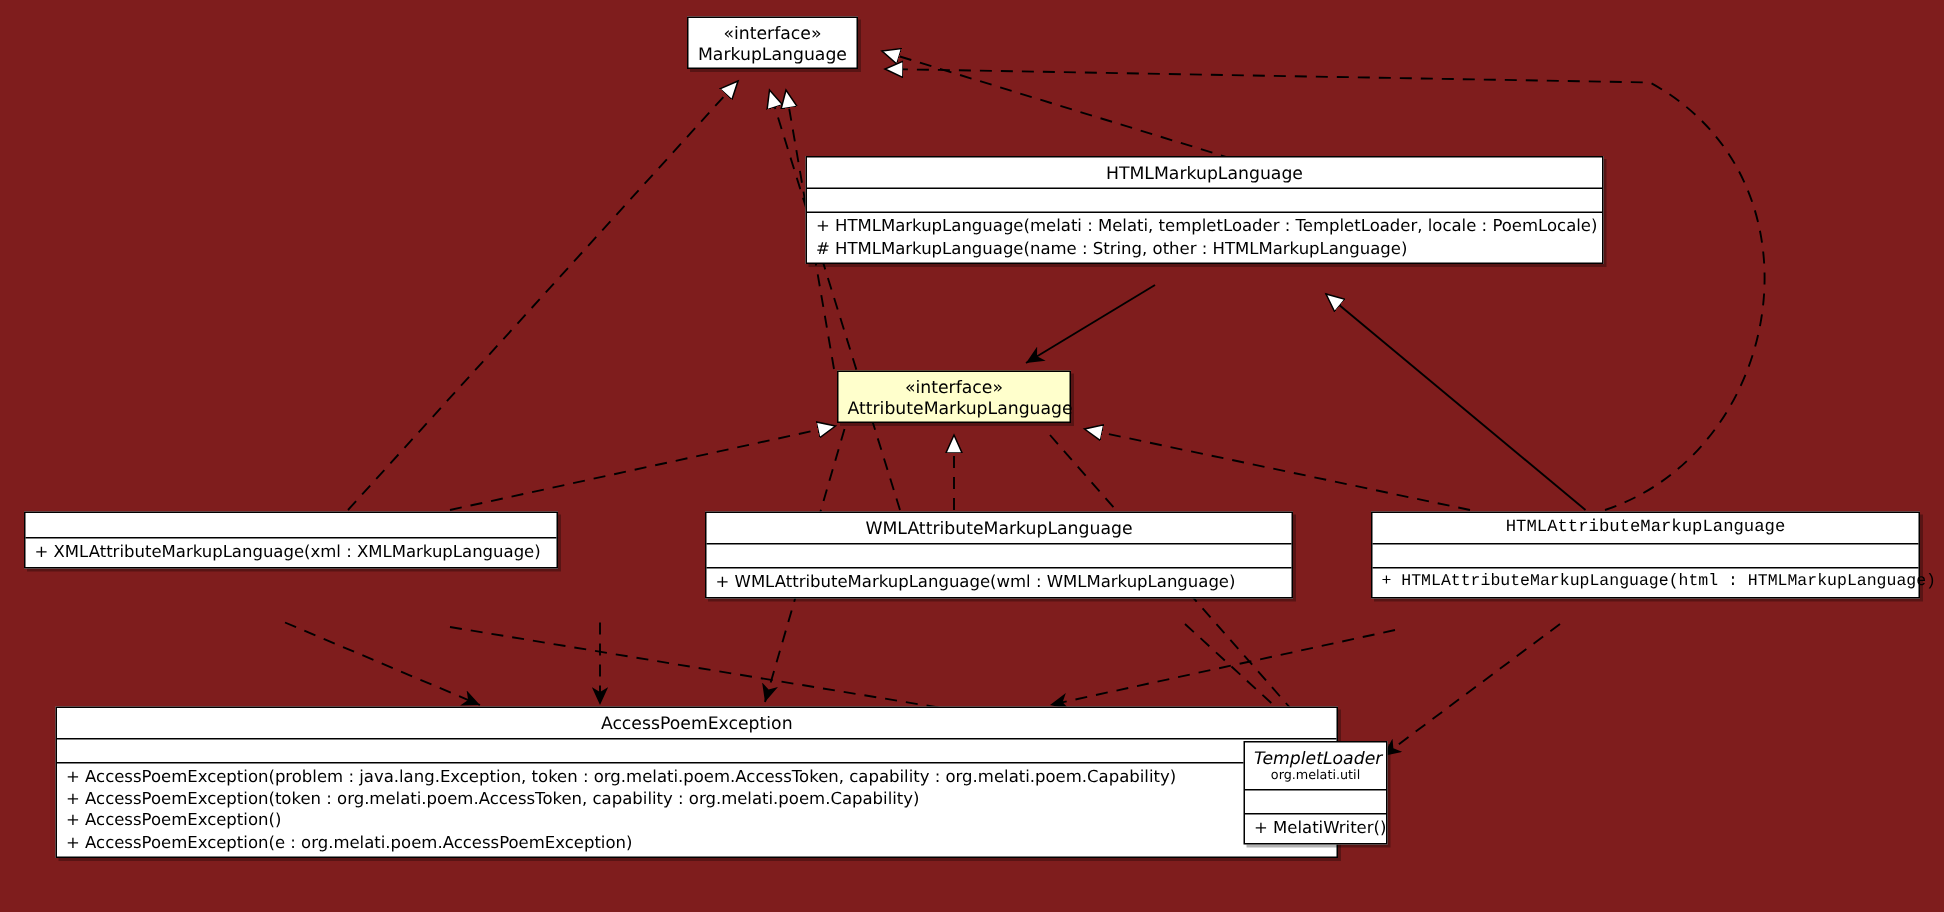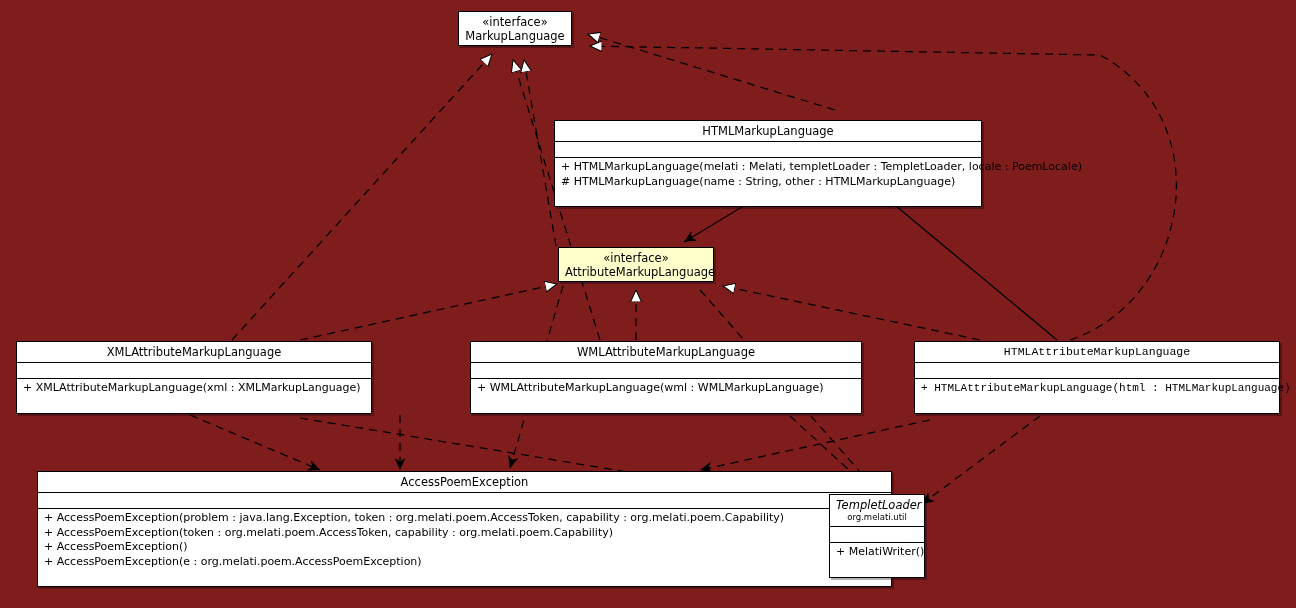--- a/index.html
+++ b/index.html
@@ -69,21 +69,21 @@
     line-height: 11px;
     color: #000000;
     text-align: center;
     white-space: nowrap;
   }
   .comp-attrs {
     height: 16px;
   }
   .comp-ops {
     padding-top: 2px;
-    padding-bottom: 17px;
+    padding-bottom: 2px;
   }
   .member {
     display: block;
     font-size: 11px;
     line-height: 14.5px;
     color: #000000;
     white-space: nowrap;
     text-align: left;
   }
 </style>
@@ -133,42 +133,39 @@
     </g>
   </svg>
 
   <div class="uml-box" style="left:458px; top:11px; width:114px; height:35px;">
     <div class="compartment comp-head">
       <span class="stereo">«interface»</span>
       <span class="cls-name">MarkupLanguage</span>
     </div>
   </div>
 
-  <div class="uml-box" style="left:554px; top:104px; width:428px;margin-top:16px;">
+  <div class="uml-box" style="left:537px; top:104px; width:532px;">
     <div class="compartment comp-head">
       <span class="cls-name">HTMLMarkupLanguage</span>
     </div>
     <div class="compartment comp-attrs"></div>
     <div class="compartment comp-ops">
       <span class="member">+ HTMLMarkupLanguage(melati : Melati, templetLoader : TempletLoader, locale : PoemLocale)</span>
       <span class="member"># HTMLMarkupLanguage(name : String, other : HTMLMarkupLanguage)</span>
     </div>
   </div>
 
   <div class="uml-box highlight" style="left:558px; top:247px; width:156px; height:35px;">
     <div class="compartment comp-head">
       <span class="stereo">«interface»</span>
       <span class="cls-name">AttributeMarkupLanguage</span>
     </div>
   </div>
 
   <div class="uml-box" style="left:16px; top:341px; width:356px;">
-    <div class="compartment comp-head">
-      <span class="cls-name">XMLAttributeMarkupLanguage</span>
-    </div>
     <div class="compartment comp-attrs"></div>
     <div class="compartment comp-ops">
       <span class="member">+ XMLAttributeMarkupLanguage(xml : XMLMarkupLanguage)</span>
     </div>
   </div>
 
   <div class="uml-box" style="left:470px; top:341px; width:392px;">
     <div class="compartment comp-head">
       <span class="cls-name">WMLAttributeMarkupLanguage</span>
     </div>

